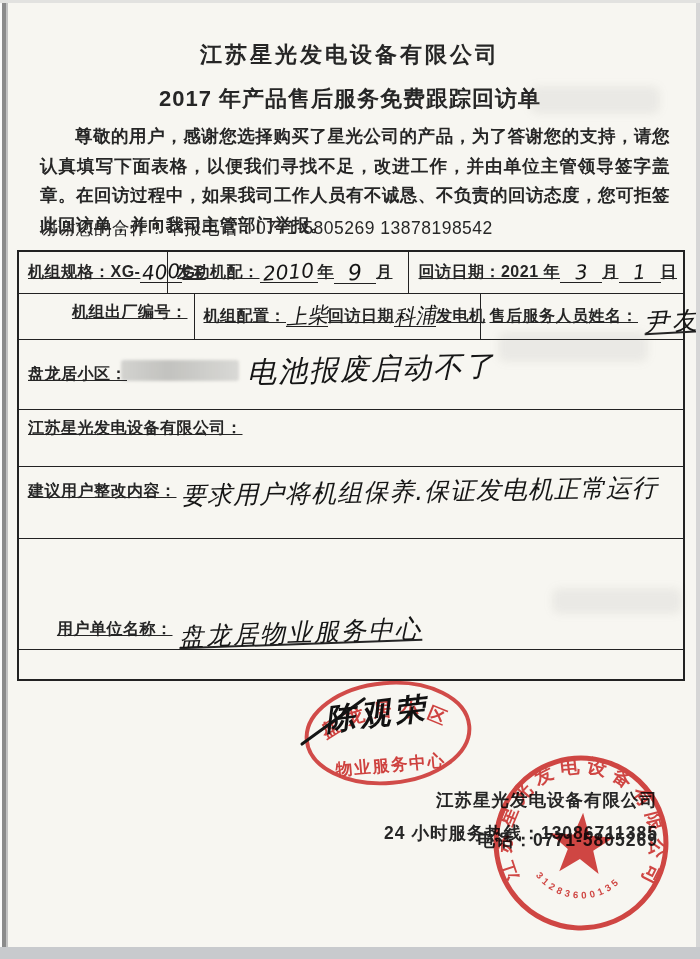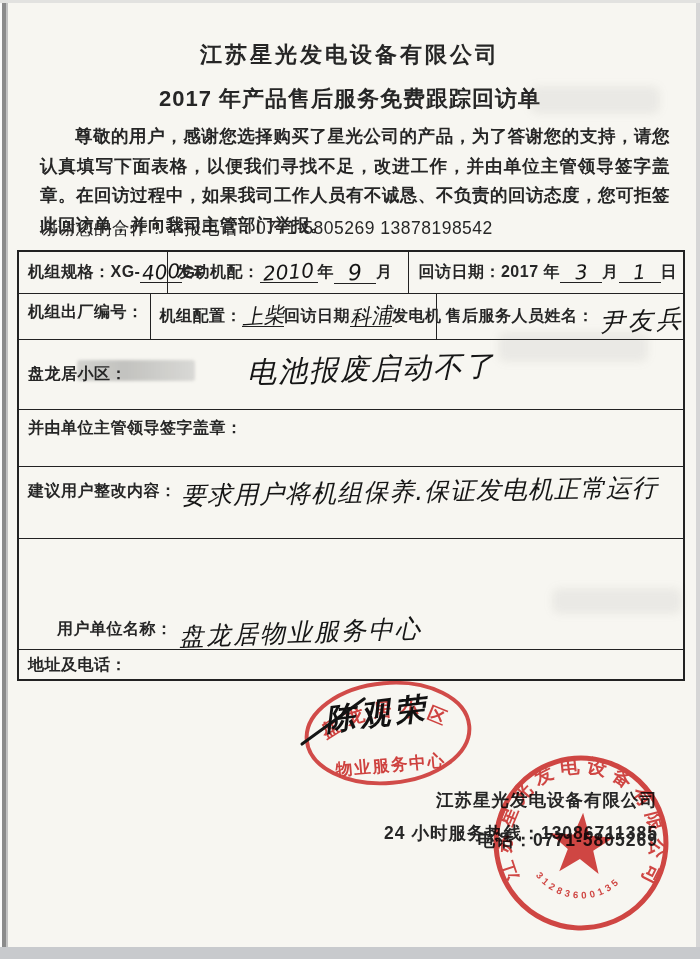--- a/index.html
+++ b/index.html
@@ -19,27 +19,27 @@
   .intro { position:absolute; left:40px; top:122px; width:630px; font-size:17.5px;
     font-weight:bold; line-height:29.5px; text-align:justify; text-indent:2em; letter-spacing:0.5px; }
   .thanks { position:absolute; left:40px; top:216px; width:630px; font-size:17.5px;
     font-weight:normal; letter-spacing:0.5px; }
 
   .form-table { position:absolute; left:17px; top:250px; width:668px; height:431px;
     border:2px solid #222; background:transparent; }
   .t-row { position:absolute; left:0; right:0; display:flex; border-bottom:1.5px solid #222; }
   .t-row.last { border-bottom:none; }
   .cell { border-right:1.5px solid #222; padding:4px 6px 4px 9px; display:flex;
-    align-items:center; flex-wrap:nowrap; white-space:nowrap; overflow:visible; }
+    align-items:center; flex-wrap:nowrap; white-space:nowrap; overflow:visible;text-decoration:underline; }
   .cell.lastc { border-right:none; flex:1; }
   .lbl { font-size:16px; font-weight:bold; letter-spacing:0.5px; }
   .full-row { padding:8px 6px 4px 9px; display:block; border-right:none; }
 
   .r1 { top:0; height:42px; }
-  .r2 { top:42px; height:46px; }
+  .r2 { top:42px; height:46px;padding-left:44px; }
   .r3 { top:88px; height:70px; }
   .r4 { top:158px; height:57px; }
   .r5 { top:215px; height:72px; }
   .r6 { top:287px; height:71px; }
   .r7 { top:358px; height:40px; }
   .r8 { top:398px; height:31px; }
   .w1 { width:149px; } .w2 { width:286px; }
 
   .hw { font-family:"DejaVu Sans",sans-serif; font-style:italic; color:#161616; }
   .fill-line { display:inline-block; border-bottom:1.5px solid #222; text-align:center;
@@ -116,21 +116,21 @@
           <span class="lbl">GF</span>
       </div>
       <div class="cell w2">
         <span class="lbl">发动机配：</span>
           <span class="fill-line fl-md"><span class="hw hw-inline" style="font-size:20px">2010</span></span>
           <span class="lbl">年</span>
           <span class="fill-line fl-sm"><span class="hw hw-inline" style="font-size:22px">9</span></span>
           <span class="lbl">月</span>
       </div>
       <div class="cell lastc">
-        <span class="lbl">回访日期：2017 年</span>
+        <span class="lbl">回访日期：2021 年</span>
           <span class="fill-line fl-sm"><span class="hw hw-inline" style="font-size:20px">3</span></span>
           <span class="lbl">月</span>
           <span class="fill-line fl-sm"><span class="hw hw-inline" style="font-size:20px">1</span></span>
           <span class="lbl">日</span>
       </div>
     </div>
 
     <div class="t-row r2">
       <div class="cell w1" style="align-items:flex-start; padding-top:8px; position:relative;">
         <span class="lbl">机组出厂编号：</span>
@@ -150,43 +150,38 @@
     </div>
 
     <div class="t-row r3">
       <div class="cell full-row lastc">
         <span class="lbl">盘龙居小区：</span><span class="hw hw-run">电池报废启动不了</span>
       </div>
     </div>
 
     <div class="t-row r4">
       <div class="cell full-row lastc">
-        <span class="lbl">并由单位主管领导签字盖章：</span>
+        <span class="lbl">江苏星光发电设备有限公司：</span>
       </div>
     </div>
 
     <div class="t-row r5">
       <div class="cell full-row lastc" style="padding-top:14px;">
         <span class="lbl">建议用户整改内容：</span><span class="hw hw-sugg">要求用户将机组保养.保证发电机正常运行</span>
       </div>
     </div>
 
 
     <div class="t-row r7">
       <div class="cell lastc" style="border-right:none;margin-left:29px;">
         <span class="lbl">用户单位名称：</span>
           <span class="hw hw-unit">盘龙居物业服务中心</span>
       </div>
     </div>
 
-    <div class="t-row r8 last">
-      <div class="cell lastc" style="border-right:none;">
-        <span class="lbl">地址及电话：</span>
-      </div>
-    </div>
   </div>
 
 
   <svg class="oval-stamp" viewBox="0 0 200 130">
     <ellipse cx="100" cy="65" rx="93" ry="57" fill="none" stroke="#d02a28" stroke-width="4.5" opacity="0.95"></ellipse>
     <path id="ovalTopArc" d="M 16 82 A 88 52 0 0 1 184 82" fill="none"></path>
     <text font-size="21" font-weight="bold" fill="#d02a28" letter-spacing="9">
       <textPath href="#ovalTopArc" startOffset="50%" text-anchor="middle">盘龙居小区</textPath>
     </text>
     <text x="100" y="108" text-anchor="middle" font-size="19" font-weight="bold" fill="#d02a28" letter-spacing="2">物业服务中心</text>

